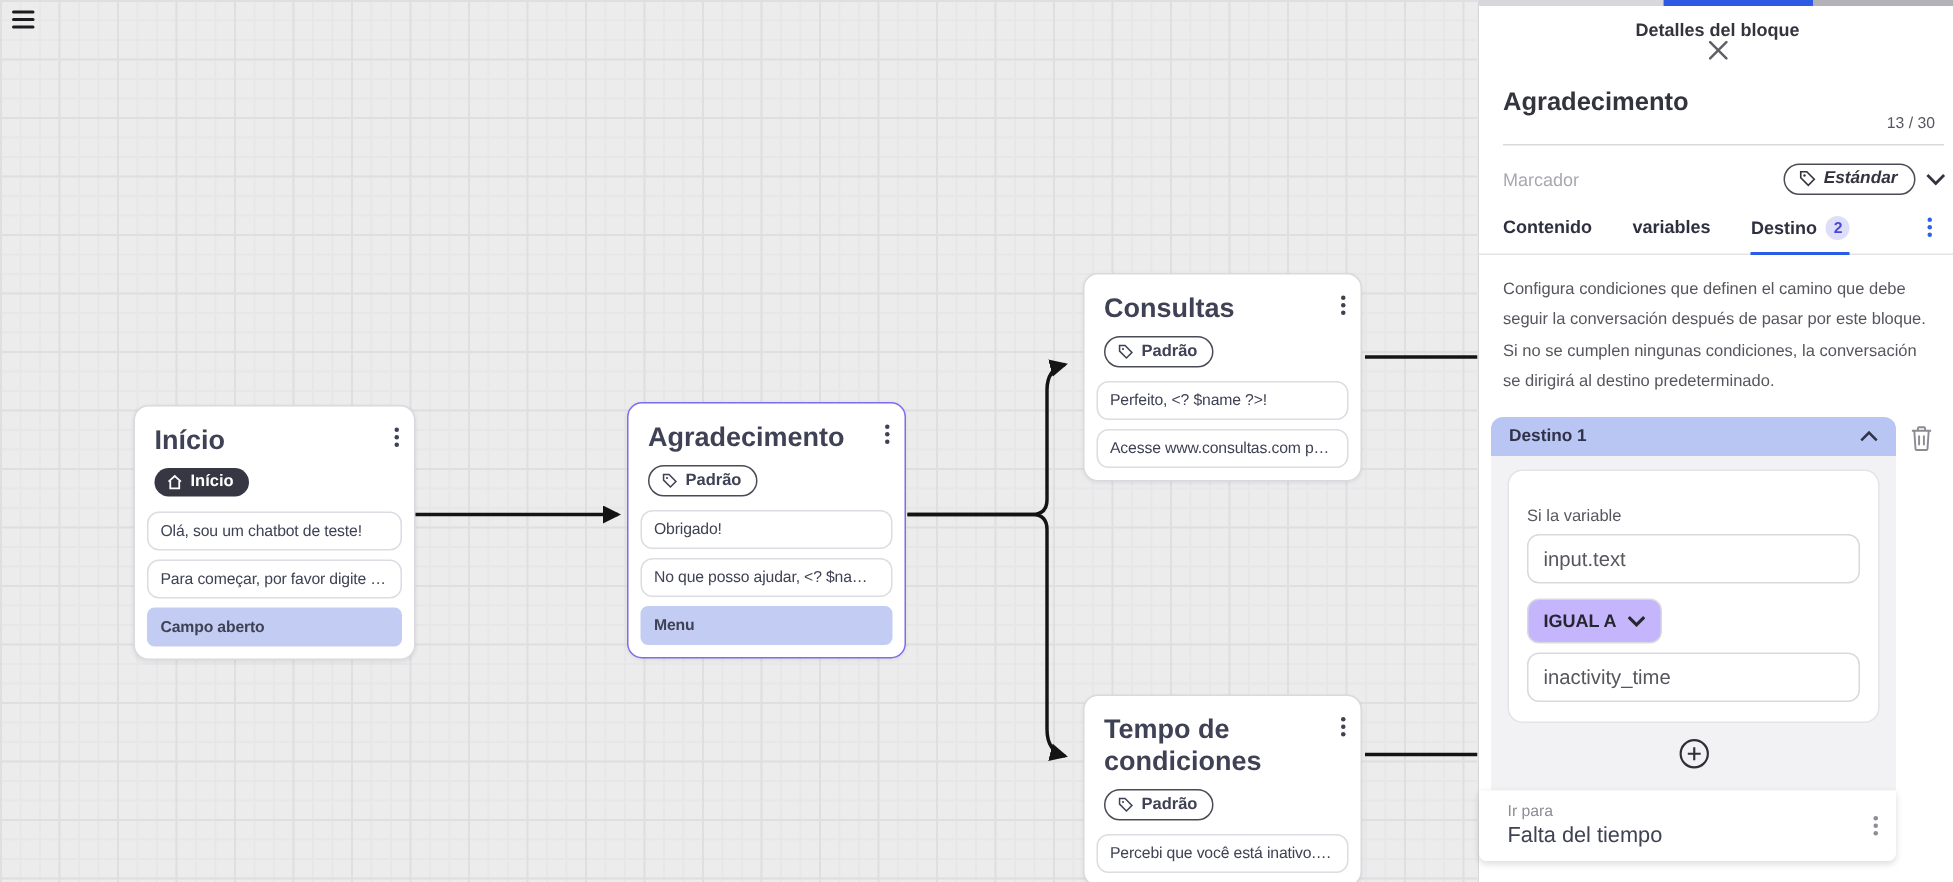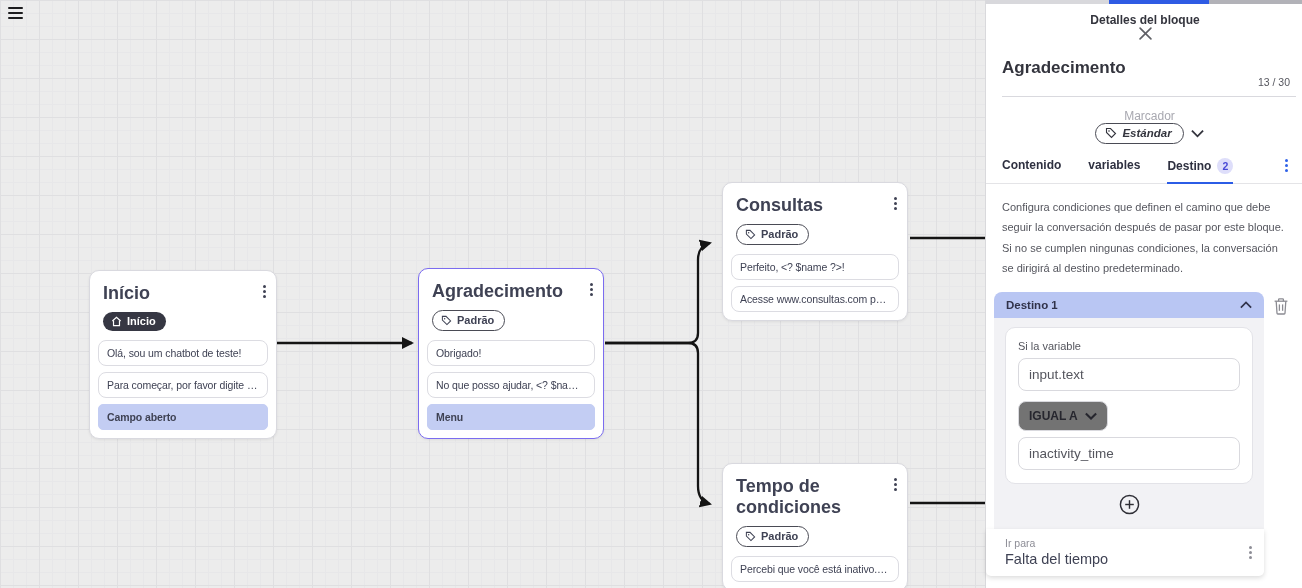--- a/index.html
+++ b/index.html
@@ -62,21 +62,21 @@
 
   .panel-header { display:flex; justify-content:space-between; align-items:center; padding:9px 14px 0 16px;flex-direction:column; }
   .panel-header-title { font-size:12px; font-weight:bold; color:#33343d; }
   .icon-btn { cursor:pointer; display:inline-flex; }
 
   .block-title-row { display:flex; justify-content:space-between; align-items:flex-start; padding:18px 12px 8px 16px; }
   .block-name { font-size:17px; font-weight:600; color:#33343d; }
   .char-counter { font-size:10.5px; color:#55565e; margin-top:18px; }
   .title-divider { border-bottom:1px solid #d9d9de; margin:0 6px 0 16px; }
 
-  .marker-row { display:flex; justify-content:center; align-items:center; padding:12px 5px 10px 16px;flex-direction:column; }
+  .marker-row { display:flex; justify-content:space-between; align-items:center; padding:12px 5px 10px 16px; }
   .marker-label { font-size:12px; color:#a8a8b0; }
   .marker-right { display:flex; align-items:center; gap:7px; }
   .pill-select { display:inline-flex; align-items:center; gap:5px; border:1.2px solid #4a4b55;
                  border-radius:999px; padding:3px 11px 4px 9px; font-size:11.5px; font-weight:bold; color:#33343d; cursor:pointer;font-style:italic; }
 
   .tabs-row { display:flex; align-items:flex-end; padding:0 14px 0 16px; border-bottom:1px solid #e4e4e7; height:30px; }
   .tab { font-size:12px; font-weight:bold; color:#2e3040; padding:0 0 9px 0; margin-right:27px;
          display:flex; align-items:center; gap:6px; cursor:pointer; border-bottom:2px solid transparent; }
   .tab.active { border-bottom:2px solid #2b5ce6; margin-bottom:-1px; padding-bottom:8px; }
   .tab-badge { width:16px; height:16px; border-radius:50%; background:#dedefa; color:#4949d6;
@@ -84,26 +84,26 @@
   .tabs-kebab { margin-left:auto; padding-bottom:9px; color:#2f62e8; }
 
   .panel-desc { padding:13px 15px 0 16px; font-size:11px; line-height:1.85; color:#55565e; }
 
   .dest-wrap { display:flex; align-items:flex-start; margin:14px 0 0 8px; }
   .dest-box { width:270px; }
   .dest-header { background:#b9c6f3; border-radius:8px 8px 0 0; padding:7px 12px 7px 12px;
                  display:flex; justify-content:space-between; align-items:center; cursor:pointer; }
   .dest-header-title { font-size:11.5px; font-weight:bold; color:#30324a; }
   .dest-body { background:#f2f2f5; padding:9px 11px 6px 11px; }
-  .cond-card { background:#fff; border:1px solid #e3e3e8; border-radius:10px; padding:12px 12px 13px 12px; }
+  .cond-card { background:#fff; border:1px solid #e3e3e8; border-radius:10px; padding:24px 12px 13px 12px; }
   .cond-label { font-size:11px; color:#55565e; }
   .text-input { width:100%; border:1px solid #d9d9de; border-radius:8px; background:#fff;
                 padding:8px 10px; font-size:13.5px; color:#55565e; margin-top:6px;
                 font-family:"Liberation Sans", sans-serif; outline:none; }
-  .op-btn { display:inline-flex; align-items:center; gap:7px; margin-top:10px; background:#737373;
+  .op-btn { display:inline-flex; align-items:center; gap:7px; margin-top:10px; background:#c4b5fd;
             border:1px solid #d9d9de; border-radius:8px; padding:7px 10px; font-size:12px;
             font-weight:bold; color:#26262e; cursor:pointer; }
   .plus-row { display:flex; justify-content:center; padding:10px 0 8px 0; }
   .goto-strip { background:#fff; margin-left:-8px; width:278px; padding:8px 12px 9px 19px;
                 display:flex; justify-content:space-between; align-items:center;
                 box-shadow:0 2px 5px rgba(0,0,0,.14); border-radius:0 0 5px 5px; }
   .goto-label { font-size:10.5px; color:#8d8d96; }
   .goto-value { font-size:14.5px; color:#3f4254; margin-top:2px; }
   .trash { margin:5px 0 0 9px; cursor:pointer; }
 

